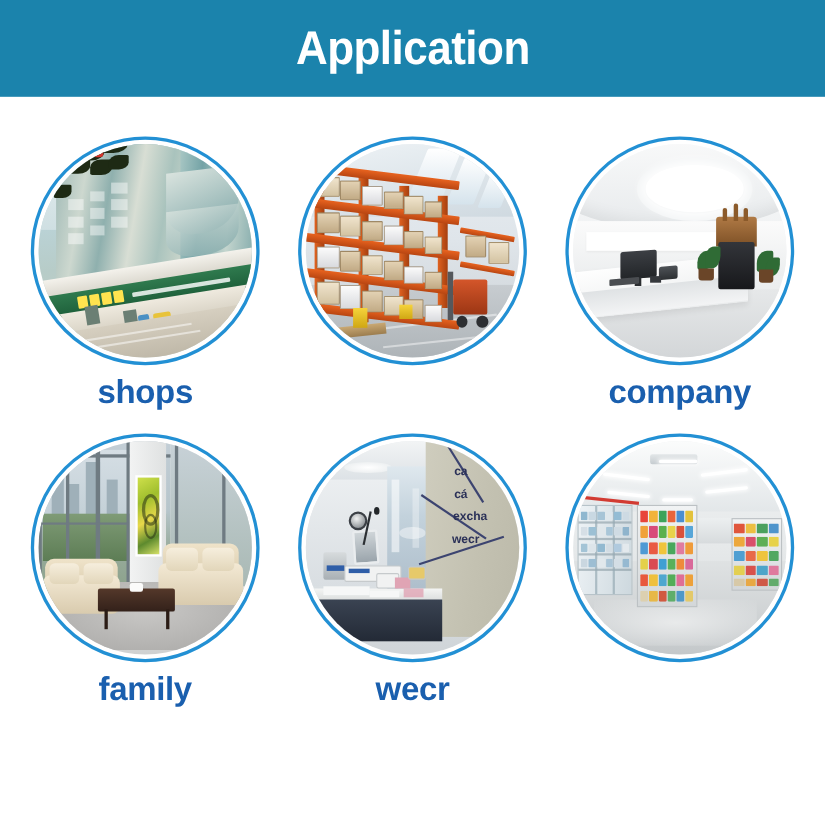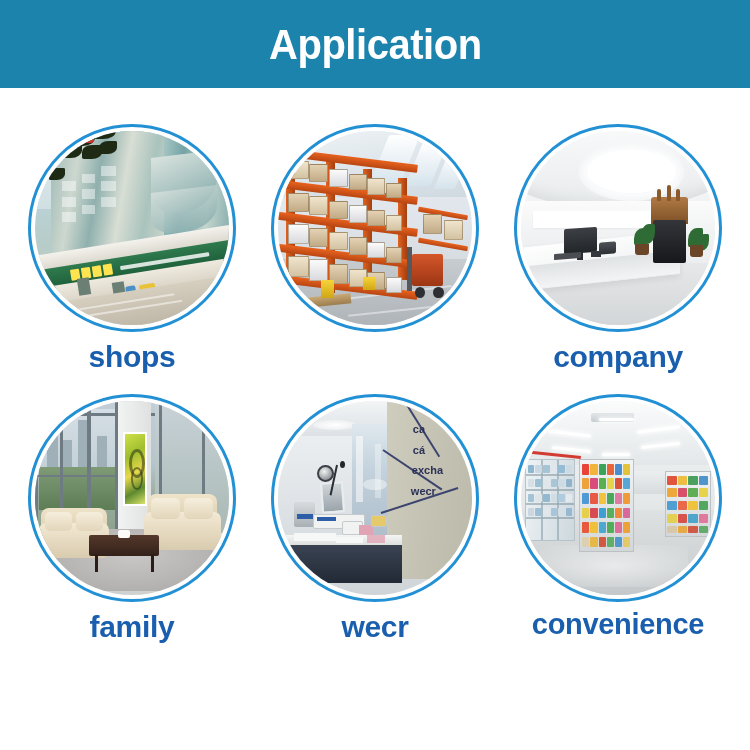--- a/index.html
+++ b/index.html
@@ -613,17 +613,16 @@
           <div class="cv-prow" style="left:4%;top:84%;width:92%;height:12%;">
             <div class="cv-p" style="background:#d7c9a8;"></div>
               <div class="cv-p" style="background:#e8a844;"></div>
             <div class="cv-p" style="background:#cf5a48;"></div>
               <div class="cv-p" style="background:#62ab6c;"></div>
           </div>
         </div>
       </div>
     </div>
     <div class="label two-line">
-      <div>convenience</div>
     </div>
   </div>
 
 </div>
 
 </body></html>

